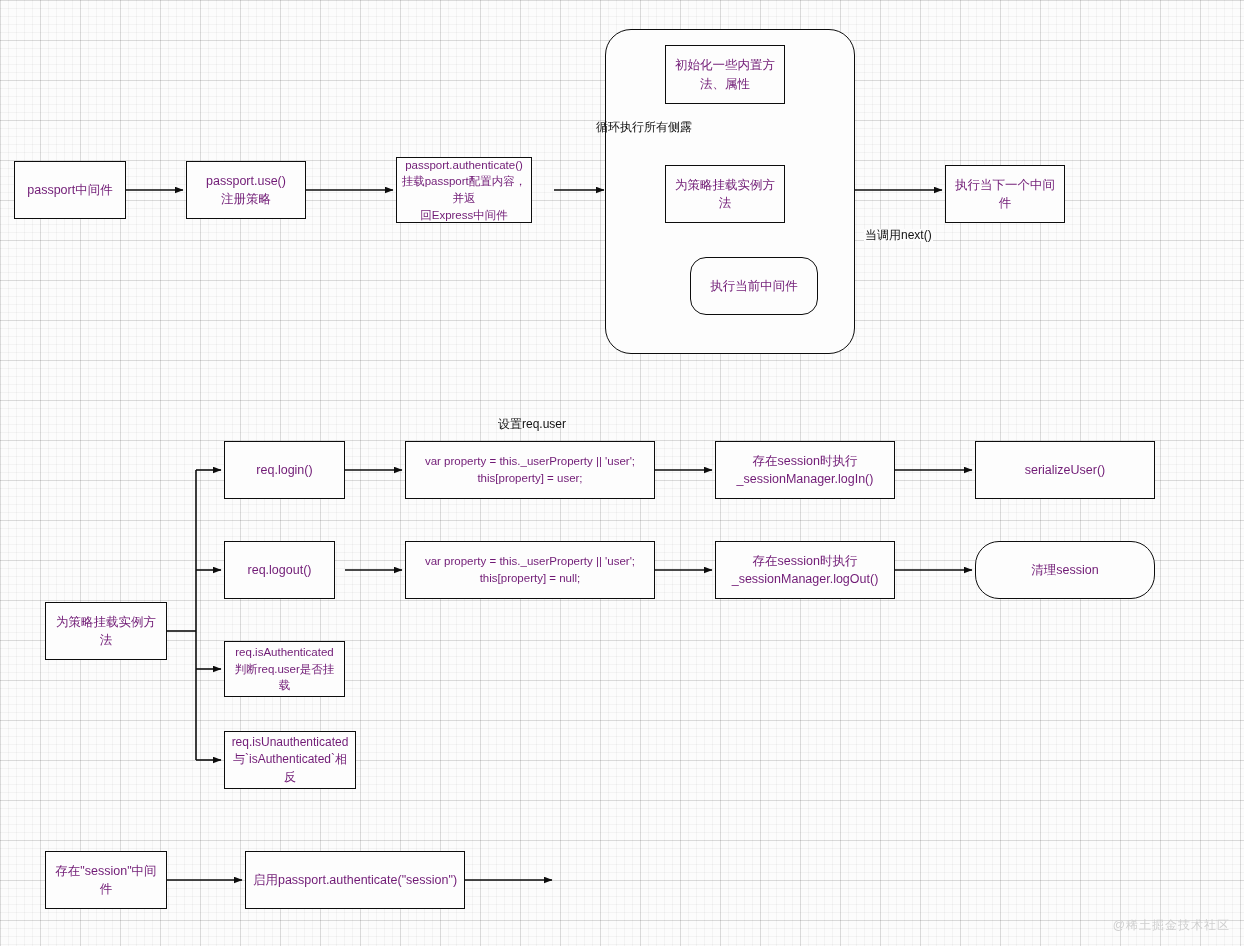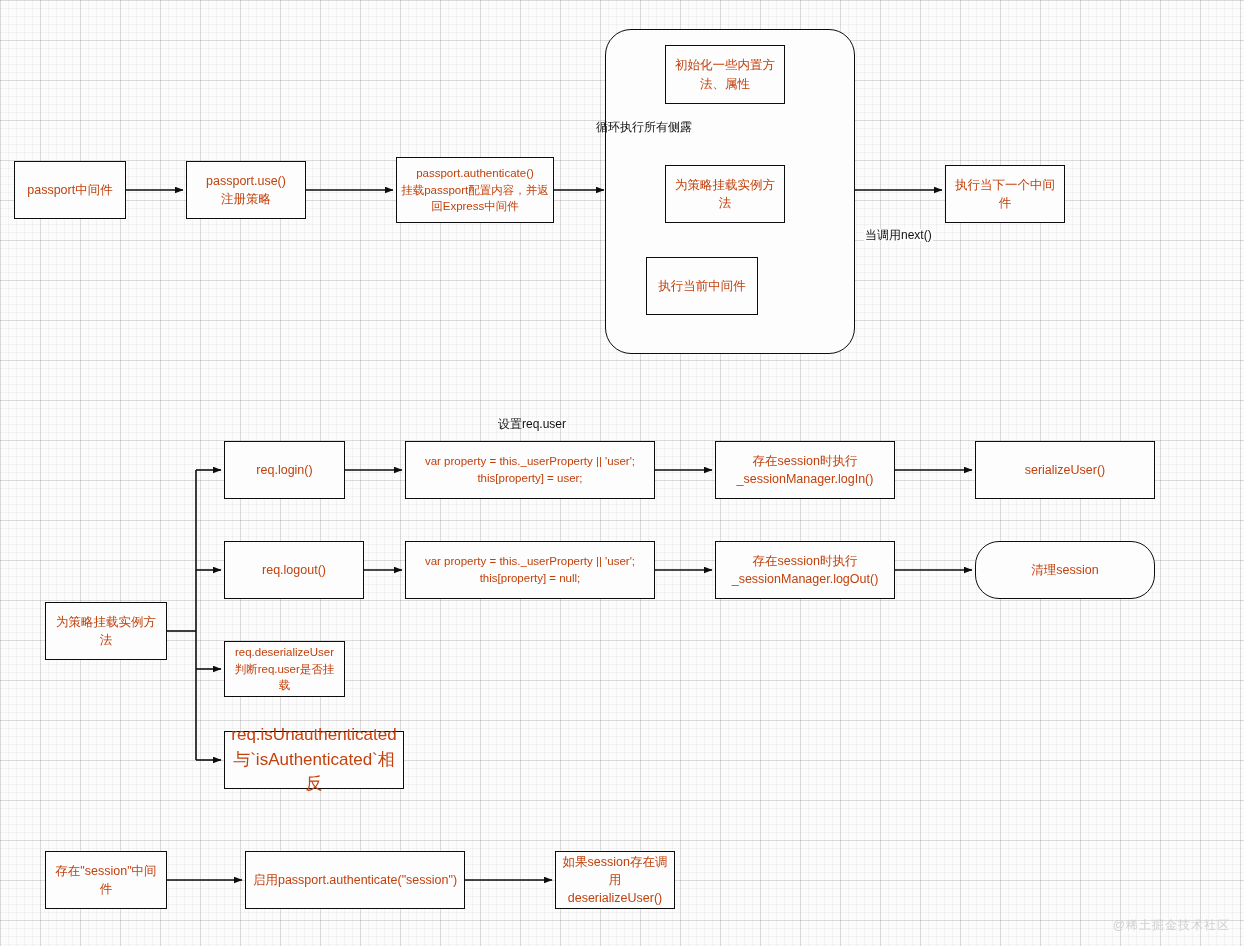--- a/index.html
+++ b/index.html
@@ -37,21 +37,21 @@
     position: absolute;
     box-sizing: border-box;
     border: 1.6px solid #0d0d0d;
     background: #fdfdfd;
     display: flex;
     align-items: center;
     justify-content: center;
     text-align: center;
     font-size: 12.5px;
     line-height: 1.45;
-    color: #c2410c;
+    color: #701a75;
     white-space: pre-line;
     padding: 2px 4px;
   }
   .group-box {
     position: absolute;
     box-sizing: border-box;
     border: 1.6px solid #0d0d0d;
     border-radius: 26px;
     background: #fdfdfd;
   }
@@ -120,67 +120,65 @@
     </g>
   </svg>
 
   <div class="group-box" style="left:605px; top:29px; width:250px; height:325px;"></div>
 
   <div class="node" style="left:14px; top:161px; width:112px; height:58px;text-align:right;">passport中间件</div>
 
   <div class="node" style="left:186px; top:161px; width:120px; height:58px;">passport.use()
 注册策略</div>
 
-  <div class="node" style="left:396px; top:157px; width:158px; height:66px; font-size:11.5px;">passport.authenticate()
+  <div class="node" style="left:396px; top:157px; width:136px; height:66px; font-size:11.5px;">passport.authenticate()
 挂载passport配置内容，并返
 回Express中间件</div>
 
   <div class="node" style="left:665px; top:45px; width:120px; height:59px;">初始化一些内置方
 法、属性</div>
 
   <div class="node" style="left:665px; top:165px; width:120px; height:58px;">为策略挂载实例方法</div>
 
-  <div class="node" style="left:646px; top:257px; width:112px; height:58px;">执行当前中间件</div>
+  <div class="node" style="left:690px; top:257px; width:128px; height:58px;border-radius:16px;">执行当前中间件</div>
 
   <div class="node" style="left:945px; top:165px; width:120px; height:58px;">执行当下一个中间件</div>
 
   <div class="node" style="left:224px; top:441px; width:121px; height:58px;text-align:center;">req.login()</div>
 
   <div class="node" style="left:405px; top:441px; width:250px; height:58px; font-size:11.5px;">var property = this._userProperty || 'user';
 this[property] = user;</div>
 
   <div class="node" style="left:715px; top:441px; width:180px; height:58px;">存在session时执行
 _sessionManager.logIn()</div>
 
   <div class="node" style="left:975px; top:441px; width:180px; height:58px;">serializeUser()</div>
 
-  <div class="node" style="left:224px; top:541px; width:140px; height:58px;">req.logout()</div>
+  <div class="node" style="left:224px; top:541px; width:111px; height:58px;">req.logout()</div>
 
   <div class="node" style="left:405px; top:541px; width:250px; height:58px; font-size:11.5px;">var property = this._userProperty || 'user';
 this[property] = null;</div>
 
   <div class="node" style="left:715px; top:541px; width:180px; height:58px;">存在session时执行
 _sessionManager.logOut()</div>
 
   <div class="node" style="left:975px; top:541px; width:180px; height:58px;border-radius:24px;">清理session</div>
 
   <div class="node" style="left:45px; top:602px; width:122px; height:58px;">为策略挂载实例方法</div>
 
-  <div class="node" style="left:224px; top:641px; width:121px; height:56px; font-size:11.5px;">req.deserializeUser
+  <div class="node" style="left:224px; top:641px; width:121px; height:56px; font-size:11.5px;">req.isAuthenticated
 判断req.user是否挂载</div>
 
-  <div class="node" style="left:224px; top:731px; width:180px; height:58px; font-size:17px;">req.isUnauthenticated
+  <div class="node" style="left:224px; top:731px; width:132px; height:58px; font-size:12px;">req.isUnauthenticated
 与`isAuthenticated`相反</div>
 
   <div class="node" style="left:45px; top:851px; width:122px; height:58px;">存在"session"中间件</div>
 
   <div class="node" style="left:245px; top:851px; width:220px; height:58px;">启用passport.authenticate("session")</div>
 
-  <div class="node" style="left:555px; top:851px; width:120px; height:58px;">如果session存在调用
-deserializeUser()</div>
 
   <div class="edge-label" style="left:596px; top:121px;text-align:right;">循环执行所有侧露</div>
 
   <div class="edge-label" style="left:864px; top:185px; background:#fcfcfc; padding:0 1px;margin-top:44px;">当调用next()</div>
 
   <div class="edge-label" style="left:498px; top:418px;">设置req.user</div>
 
   <div class="watermark">@稀土掘金技术社区</div>
 
 </div>

